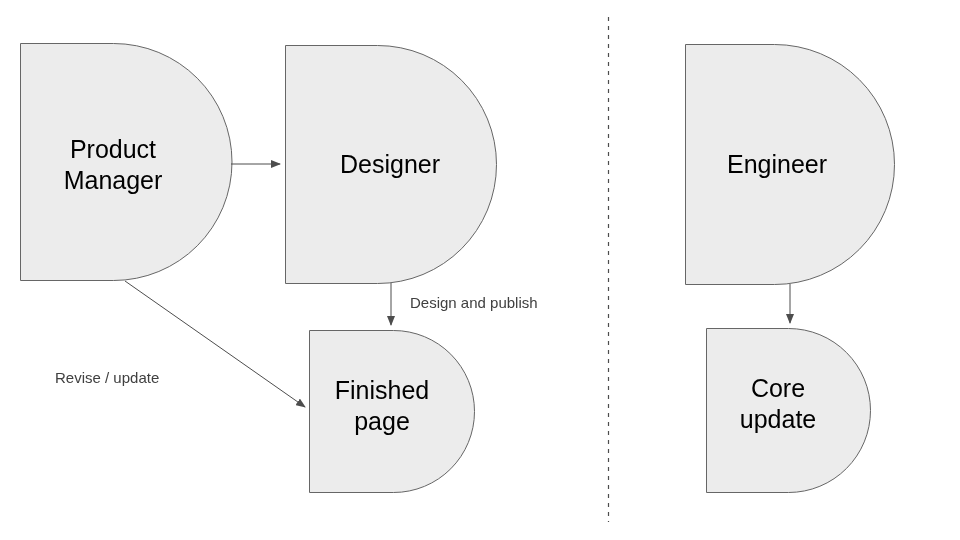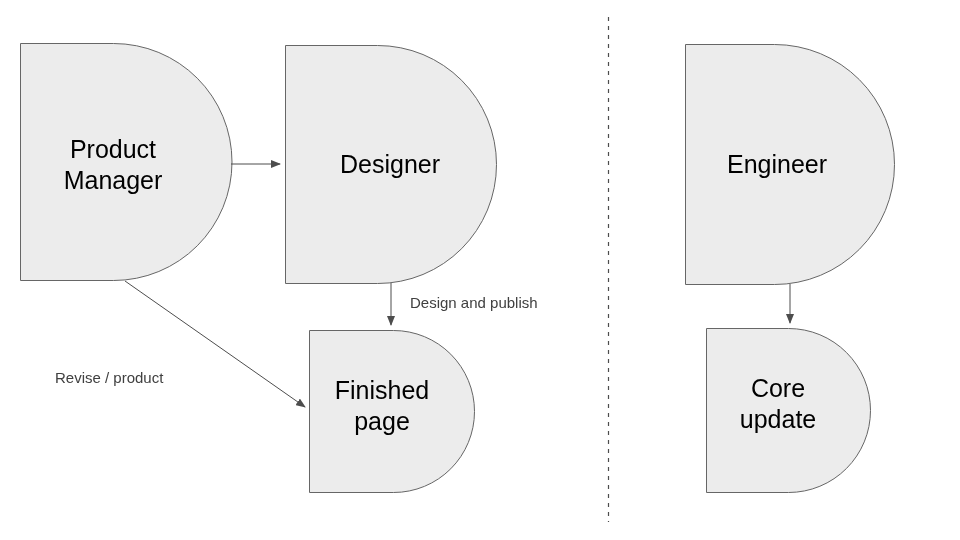--- a/index.html
+++ b/index.html
@@ -90,15 +90,15 @@
   <div class="node-label" style="left:685px; top:149px; width:184px;">Engineer</div>
 
   <div class="node-label" style="left:309px; top:375px; width:146px;">Finished
 page</div>
 
   <div class="node-label" style="left:706px; top:373px; width:144px;">Core
 update</div>
 
   <div class="edge-label" style="left:410px; top:294px;">Design and publish</div>
 
-  <div class="edge-label" style="left:55px; top:369px;">Revise / product</div>
+  <div class="edge-label" style="left:55px; top:369px;">Revise / update</div>
 
 </div>
 
 </body></html>

